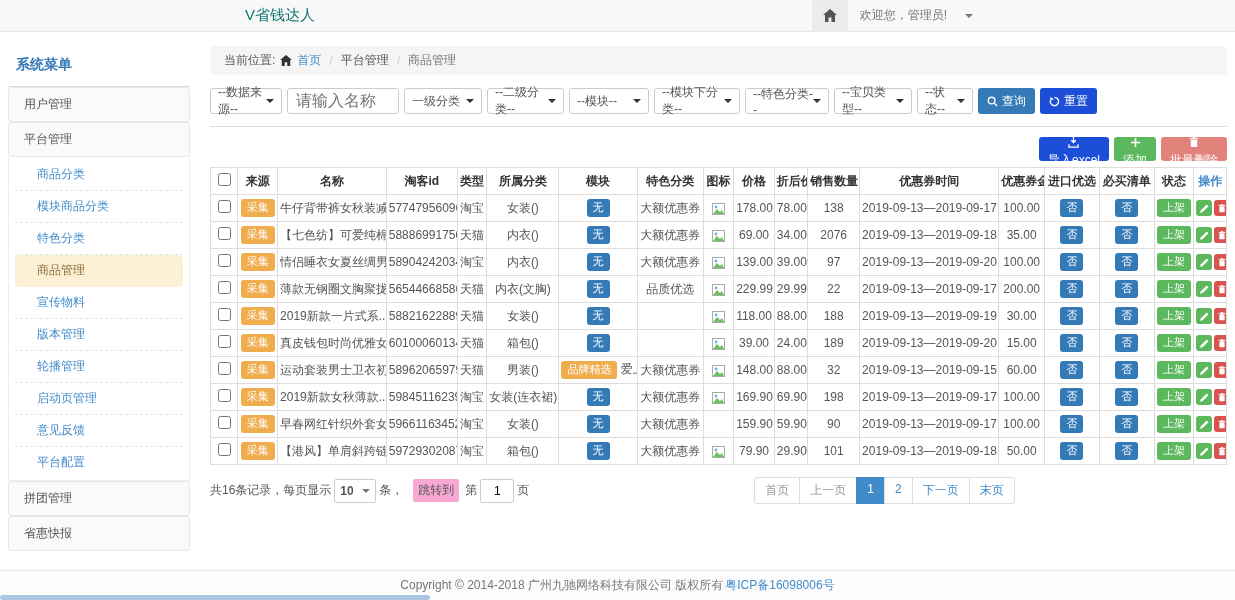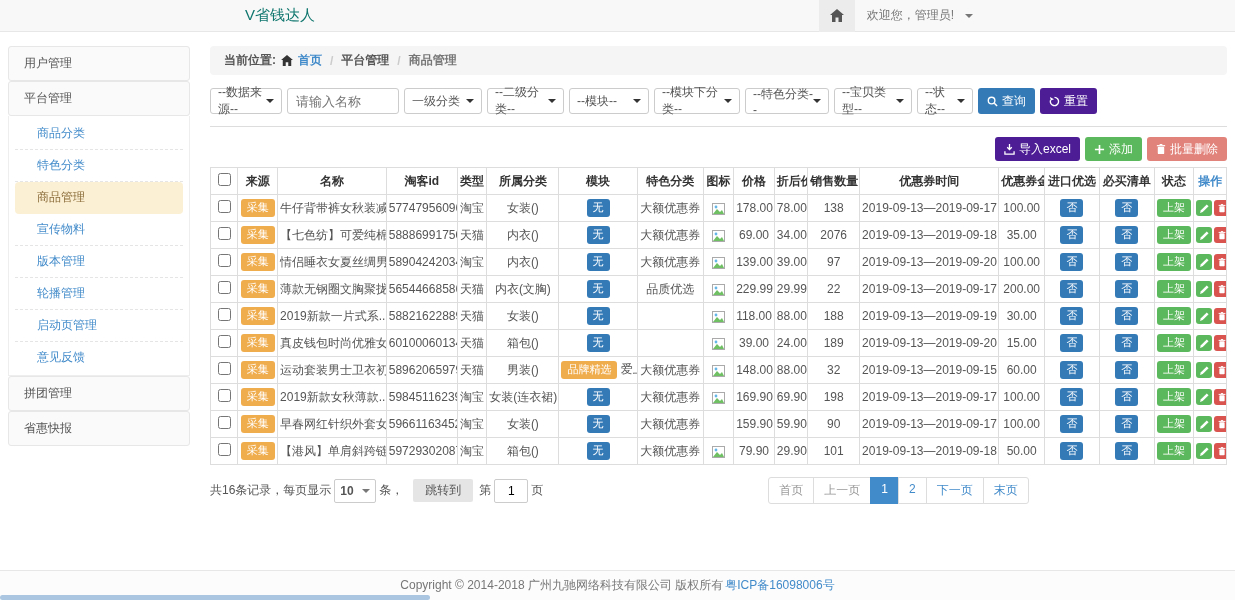--- a/index.html
+++ b/index.html
@@ -4,73 +4,73 @@
 <style>
   * { box-sizing: border-box; margin: 0; padding: 0; }
   html,body { width:1235px; height:600px; overflow:hidden; }
   body { font-family:"Liberation Sans","DejaVu Sans",sans-serif; font-size:12px; color:#333; background:#fff; position:relative; }
 
   
   .navbar { height:32px; background:#f8f8f8; border-bottom:1px solid #e7e7e7; display:flex; align-items:center; }
   .brand { margin-left:245px; font-size:15px; color:#0f766e; }
   .nav-right { margin-left:auto; margin-right:250px; display:flex; align-items:center; height:32px; }
   .home-btn { width:36px; height:32px; background:#ececec; display:flex; align-items:center; justify-content:center; cursor:pointer; }
-  .welcome { padding:0 12px; color:#777; display:flex; align-items:center; gap:11px; cursor:pointer; }
+  .welcome { padding:0 12px; color:#777; display:flex; align-items:center; gap:18px; cursor:pointer; }
   .caret { display:inline-block; width:0; height:0; border-left:4px solid transparent; border-right:4px solid transparent; border-top:4px solid #777; }
 
   
   .wrap { display:flex; padding:14px 8px 0 8px; gap:20px; height:538px; overflow:hidden; }
 
   
   .sidebar { width:182px; flex:0 0 182px; }
   .side-title { color:#337ab7; font-weight:bold; font-size:14px; padding:10px 8px 12px 8px; border-bottom:1px solid #ddd; }
   .side-group { background:#fafafa; border:1px solid #e7e7e7; border-radius:3px; margin-top:0; padding:8px 15px; color:#555; cursor:pointer; }
   .side-sub-wrap { background:#fff; border:1px solid #eee; border-top:none; padding:2px 6px; }
   .side-sub { display:block; color:#428bca; text-decoration:none; padding:7px 10px 7px 22px; border-bottom:1px dashed #e5e5e5; cursor:pointer; }
   .side-sub:last-child { border-bottom:none; }
   .side-sub.active { background:#fcf0d4; border-radius:4px; color:#8a6d3b; border-bottom-color:transparent; }
 
   
   .main { flex:1; min-width:0; }
-  .breadcrumb { background:#f5f5f5; border-radius:4px; padding:6px 14px; display:flex; align-items:center; gap:5px; color:#555;font-weight:bold; }
+  .breadcrumb { background:#f5f5f5; border-radius:4px; padding:6px 14px; display:flex; align-items:center; gap:5px; color:#555; }
   .breadcrumb .home-link { color:#428bca; cursor:pointer; }
   .breadcrumb .sep { color:#ccc; padding:0 3px; }
   .breadcrumb .last { color:#777; }
 
   .filters { display:flex; align-items:center; gap:5px; margin-top:13px; }
   .sel { height:26px; border:1px solid #ccc; border-radius:3px; background:#fff; color:#555; display:flex; align-items:center; justify-content:space-between; padding:0 7px; cursor:pointer; flex:0 0 auto; }
   .sel .caret { border-top-color:#333; }
-  .txt-input { height:26px; border:1px solid #ccc; border-radius:3px; padding:0 8px; color:#555; font-size:13px; width:112px; font-family:inherit; }
+  .txt-input { height:26px; border:1px solid #ccc; border-radius:3px; padding:0 8px; color:#555; font-size:16px; width:112px; font-family:inherit; }
   .btn { height:26px; border:none; border-radius:3px; color:#fff; font-size:12px; display:inline-flex; align-items:center; gap:4px; padding:0 9px; cursor:pointer; font-family:inherit; }
   .btn-primary { background:#337ab7; }
-  .btn-info { background:#4c1d95; }
+  .btn-info { background:#1d4ed8; }
   .btn-success { background:#5cb85c; }
   .btn-danger-light { background:#e2837b; }
 
   .table-panel { border-top:1px solid #ddd; margin-top:12px; padding-top:10px; }
   .toolbar { display:flex; justify-content:flex-end; gap:5px; margin-bottom:6px; }
-  .toolbar .btn { height:24px; }
+  .toolbar .btn { height:24px;flex-direction:column; }
 
   table.grid { width:100%; border-collapse:collapse; table-layout:fixed; }
   .grid th, .grid td { border:1px solid #ddd; padding:4px 2px; text-align:center; white-space:nowrap; overflow:hidden; height:27px; color:#555; }
   .grid th { font-weight:bold; color:#333; }
   .grid th.accent { color:#428bca; }
   .badge { display:inline-block; border-radius:3px; color:#fff; font-size:11px; padding:2px 6px; line-height:1.2; }
   .b-orange { background:#f0ad4e; }
   .b-blue { background:#337ab7; cursor:pointer; }
   .b-green { background:#5cb85c; cursor:pointer; }
   .mini-btn { display:inline-flex; align-items:center; justify-content:center; width:16px; height:16px; border-radius:3px; cursor:pointer; vertical-align:middle; }
   .mb-edit { background:#5cb85c; }
   .mb-del { background:#d9534f; margin-left:2px; }
   .thumb { display:inline-flex; vertical-align:middle; }
 
   .pager { display:flex; align-items:center; margin-top:12px; color:#555; }
   .pager .gap { margin:0 3px; }
   .size-sel { height:24px; width:42px; border:1px solid #ccc; border-radius:2px; background:#fff; display:inline-flex; align-items:center; justify-content:space-between; padding:0 5px; cursor:pointer;font-weight:bold; }
-  .jump-label { background:#e5e5e5; padding:3px 12px; border-radius:2px; color:#555; cursor:pointer; margin:0 6px 0 10px;text-align:center; }
+  .jump-label { background:#f9a8d4; padding:3px 5px; border-radius:2px; color:#555; cursor:pointer; margin:0 6px 0 10px;text-align:center; }
   .jump-input { width:34px; height:24px; border:1px solid #ccc; border-radius:2px; text-align:center; font-size:12px; font-family:inherit; }
   .page-btns { display:flex; margin-left:225px; }
   .pg { border:1px solid #ddd; background:#fff; color:#428bca; padding:4px 10px; margin-left:-1px; cursor:pointer; }
   .pg.muted { color:#999; }
   .pg.first { border-radius:3px 0 0 3px; margin-left:0; }
   .pg.last { border-radius:0 3px 3px 0; }
   .pg.active { background:#428bca; border-color:#428bca; color:#fff; }
 
   
   .footer { position:absolute; left:0; bottom:0; width:1235px; height:30px; border-top:1px solid #e7e7e7; background:#fcfcfc; display:flex; align-items:center; justify-content:center; color:#777; }
@@ -95,45 +95,48 @@
     <div class="welcome">
       <span>欢迎您，管理员!</span>
       <i class="caret"></i>
     </div>
   </div>
 </div>
 
 <div class="wrap">
 
   <div class="sidebar">
+    <div class="side-title">系统菜单</div>
     <div class="side-group">
       <span>用户管理</span>
     </div>
     <div class="side-group">
       <span>平台管理</span>
     </div>
     <div class="side-sub-wrap">
 
         <a class="side-sub"><span>商品分类</span></a>
 
+        <a class="side-sub"><span>模块商品分类</span></a>
 
         <a class="side-sub"><span>特色分类</span></a>
 
         <a class="side-sub active"><span>商品管理</span></a>
 
         <a class="side-sub"><span>宣传物料</span></a>
 
         <a class="side-sub"><span>版本管理</span></a>
 
         <a class="side-sub"><span>轮播管理</span></a>
 
         <a class="side-sub"><span>启动页管理</span></a>
 
         <a class="side-sub"><span>意见反馈</span></a>
 
+        <a class="side-sub"><span>平台配置</span></a>
       </div>
     <div>
 
         <div class="side-group">
           <span>拼团管理</span>
         </div>
 
         <div class="side-group">
           <span>省惠快报</span>
         </div>

